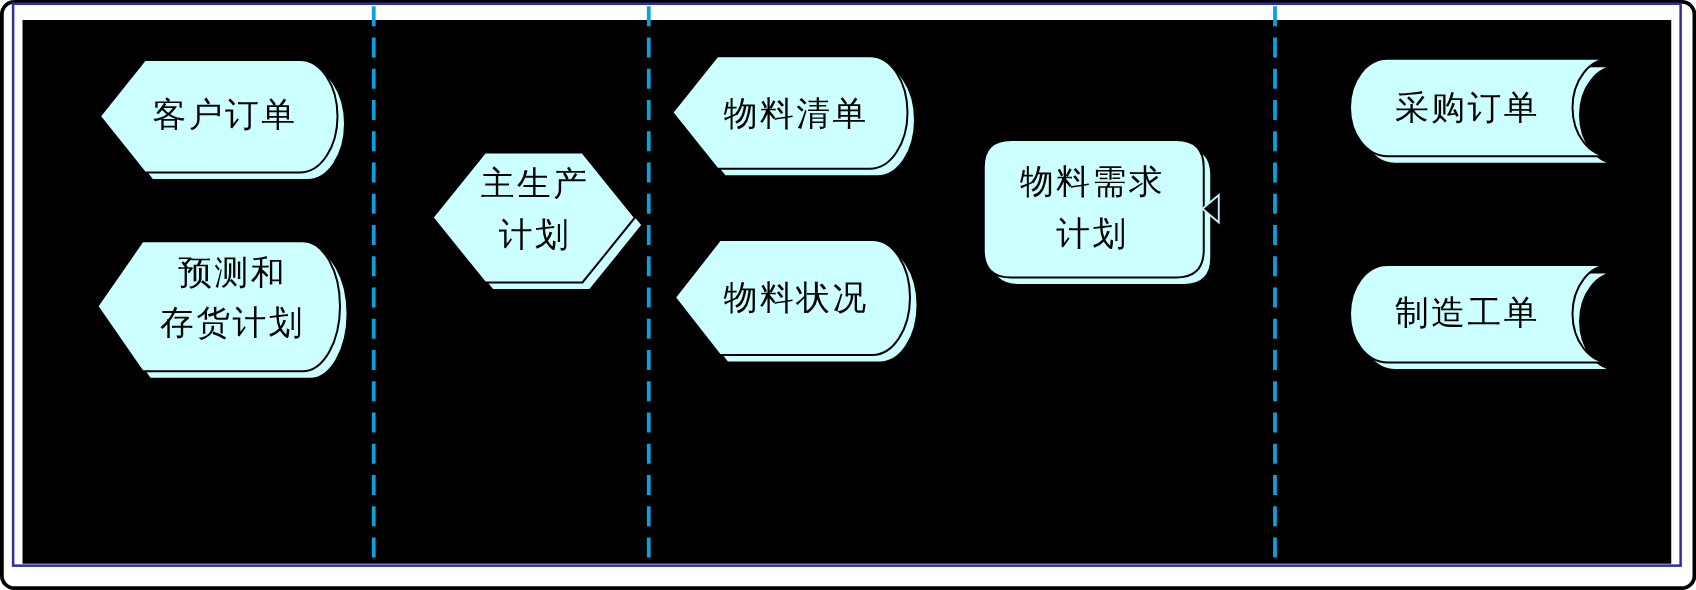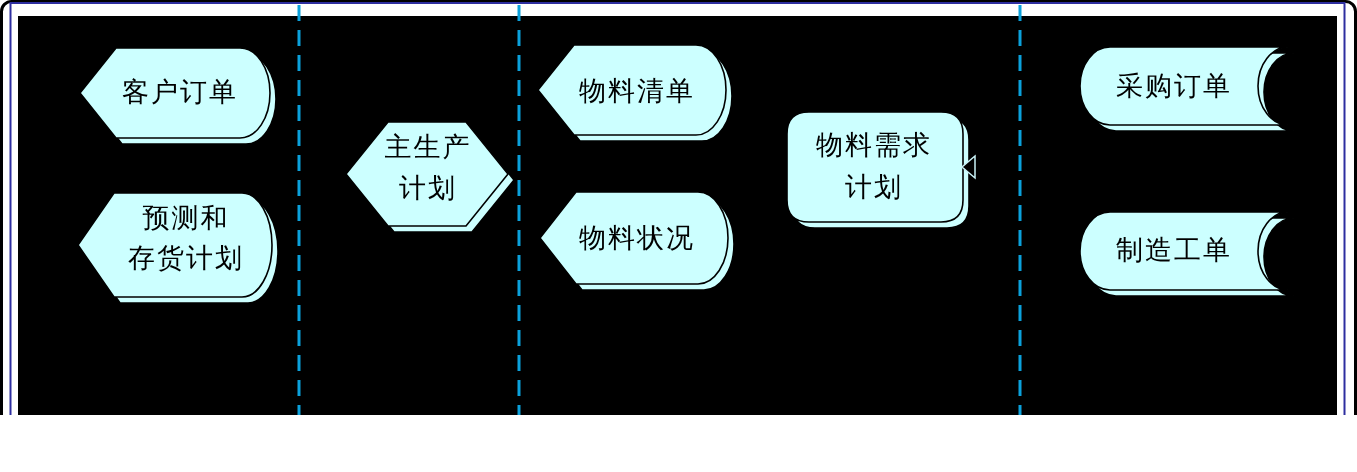--- a/index.html
+++ b/index.html
@@ -3,21 +3,21 @@
 <meta charset="utf-8">
 <style>
   html, body {
     margin: 0;
     padding: 0;
     background: #ffffff;
   }
   .canvas {
     position: relative;
     width: 1357px;
-    height: 415px;
+    height: 472px;
     background: #ffffff;
     overflow: hidden;
   }
   svg { display: block; }
   .shape {
     fill: #CCFFFF;
     stroke: #000000;
     stroke-width: 1.6;
   }
   .label {

